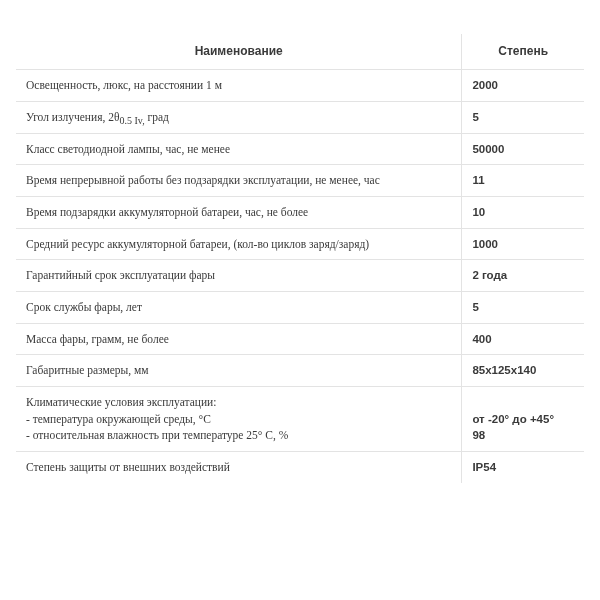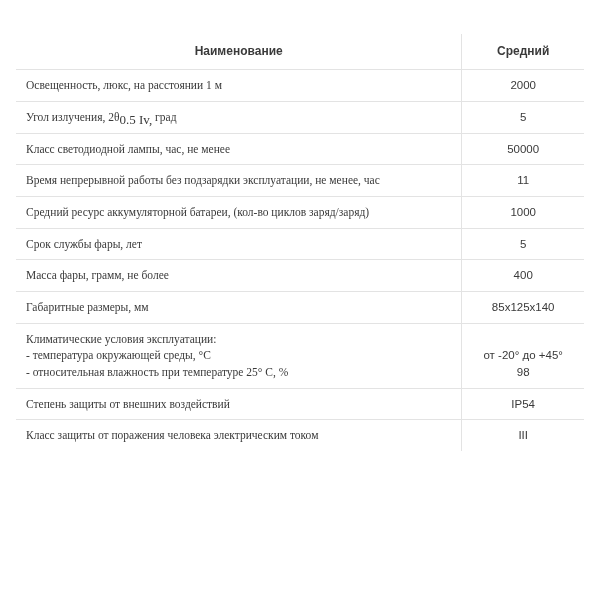--- a/index.html
+++ b/index.html
@@ -53,72 +53,81 @@
   table.spec thead th.val-col {
     border-top: none;
     border-right: none;
   }
   table.spec tbody td.name-cell {
     text-align: left;
     border-left: none;
     font-family: Liberation Serif, serif;
   }
   table.spec tbody td.val-cell {
-    text-align: center;
+    text-align: left;
     border-right: none;
     white-space: pre-line;
+    font-weight: bold;
   }
   table.spec tbody tr:last-child td {
     border-bottom: none;
   }
   col.c-name { width: 78.5%; }
   col.c-val  { width: 21.5%; }
   .sub {
-    font-size: 13px;
+    font-size: 10px;
     vertical-align: sub;
     line-height: 0;
   }
   .multiline { line-height: 1.5; }
 </style>
 </head>
 <body>
 
 <div id="page">
   <div class="spec-wrap">
     <table class="spec">
       <colgroup>
         <col class="c-name">
         <col class="c-val">
       </colgroup>
       <thead>
         <tr>
           <th class="name-col">Наименование</th>
-          <th class="val-col">Средний</th>
+          <th class="val-col">Степень</th>
         </tr>
       </thead>
       <tbody>
         <tr>
           <td class="name-cell">Освещенность, люкс, на расстоянии 1 м</td>
           <td class="val-cell">2000</td>
         </tr>
         <tr>
           <td class="name-cell"><span>Угол излучения,  2θ</span><span class="sub">0.5 Iv,</span><span> град</span></td>
           <td class="val-cell">5</td>
         </tr>
         <tr>
           <td class="name-cell">Класс светодиодной лампы, час, не менее</td>
           <td class="val-cell">50000</td>
         </tr>
         <tr>
           <td class="name-cell">Время непрерывной работы без подзарядки эксплуатации, не менее, час</td>
           <td class="val-cell">11</td>
         </tr>
         <tr>
+          <td class="name-cell">Время подзарядки аккумуляторной батареи, час, не более</td>
+          <td class="val-cell">10</td>
+        </tr>
+        <tr>
           <td class="name-cell">Средний ресурс аккумуляторной батареи, (кол-во циклов заряд/заряд)</td>
           <td class="val-cell">1000</td>
+        </tr>
+        <tr>
+          <td class="name-cell">Гарантийный срок эксплуатации фары</td>
+          <td class="val-cell">2 года</td>
         </tr>
         <tr>
           <td class="name-cell">Срок службы фары, лет</td>
           <td class="val-cell">5</td>
         </tr>
         <tr>
           <td class="name-cell">Масса фары, грамм, не более</td>
           <td class="val-cell">400</td>
         </tr>
         <tr>
@@ -130,20 +139,16 @@
 - температура окружающей среды, °С
 - относительная влажность при температуре 25° С, %</td>
           <td class="val-cell multiline">
 от -20° до +45°
 98</td>
         </tr>
         <tr>
           <td class="name-cell">Степень защиты от внешних воздействий</td>
           <td class="val-cell">IP54</td>
         </tr>
-        <tr>
-          <td class="name-cell">Класс защиты от поражения человека электрическим током</td>
-          <td class="val-cell">III</td>
-        </tr>
       </tbody>
     </table>
   </div>
 </div>
 
 </body></html>

